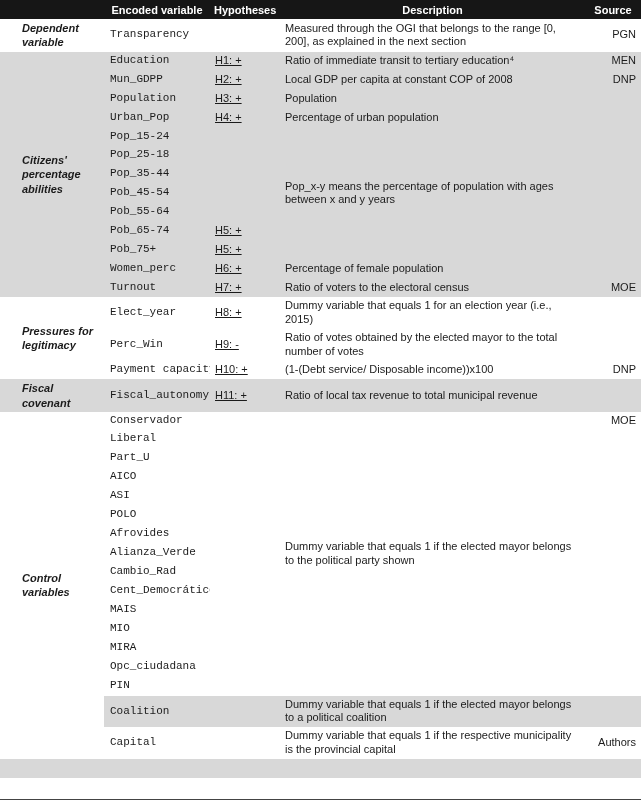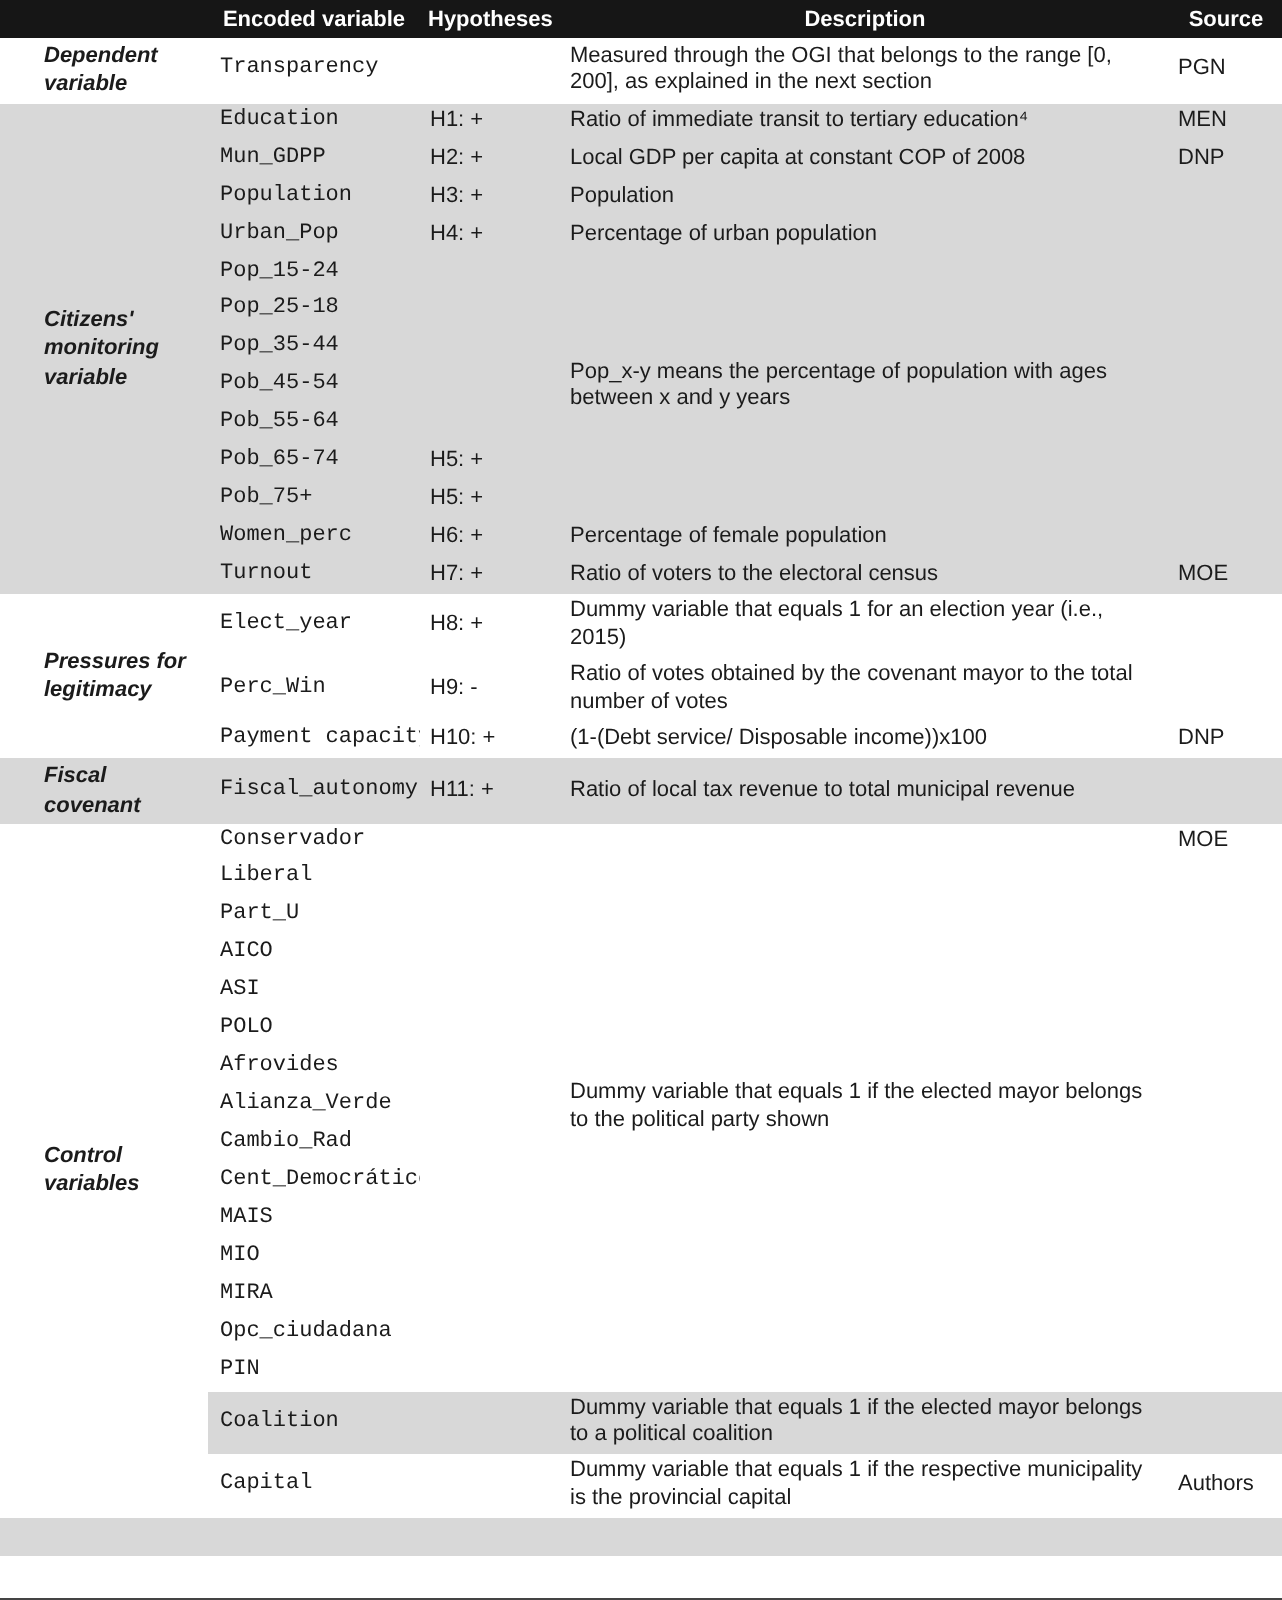--- a/index.html
+++ b/index.html
@@ -44,23 +44,23 @@
   tr.band-white td.body-cell { background: var(--band-white, #ffffff); }
   td.cat-cell {
     font-weight: bold;
     padding-left: 22px;
     line-height: 1.3;
     font-style: italic;
   }
   td.cat-gray  { background: var(--band-gray, #d8d8d8); }
   td.cat-white { background: var(--band-white, #ffffff); }
   td.variable-cell { padding-left: 6px; white-space: nowrap; font-family: Liberation Mono, monospace; }
-  td.hypothesis-cell { white-space: nowrap; }
+  td.hypothesis-cell { white-space: nowrap; text-decoration: underline; }
   td.description-cell { padding-right: 10px; }
-  td.source-cell { padding-left: 4px; }
+  td.source-cell { padding-left: 4px; text-align: right; }
   tr.single-row { height: 19px; }
 </style>
 </head>
 <body>
 
 <div class="page">
   <table>
     <colgroup>
       <col style="width:104px">
       <col style="width:106px">
@@ -79,21 +79,21 @@
     </thead>
     <tbody id="table-body">
         <tr class="band-white">
           <td class="cat-cell cat-white" rowspan="1">Dependent variable</td>
           <td class="variable-cell body-cell">Transparency</td>
           <td class="hypothesis-cell body-cell"></td>
           <td class="description-cell body-cell">Measured through the OGI that belongs to the range [0, 200], as explained in the next section</td>
           <td class="source-cell body-cell">PGN</td>
         </tr>
         <tr class="band-gray single-row">
-          <td class="cat-cell cat-gray" rowspan="13">Citizens' monitoring variable</td>
+          <td class="cat-cell cat-gray" rowspan="13">Citizens' percentage abilities</td>
           <td class="variable-cell body-cell">Education</td>
           <td class="hypothesis-cell body-cell">H1: +</td>
           <td class="description-cell body-cell">Ratio of immediate transit to tertiary education⁴</td>
           <td class="source-cell body-cell">MEN</td>
         </tr>
         <tr class="band-gray single-row">
           <td class="variable-cell body-cell">Mun_GDPP</td>
           <td class="hypothesis-cell body-cell">H2: +</td>
           <td class="description-cell body-cell">Local GDP per capita at constant COP of 2008</td>
           <td class="source-cell body-cell">DNP</td>
@@ -161,21 +161,21 @@
         <tr class="band-white">
           <td class="cat-cell cat-white" rowspan="3">Pressures for legitimacy</td>
           <td class="variable-cell body-cell">Elect_year</td>
           <td class="hypothesis-cell body-cell">H8: +</td>
           <td class="description-cell body-cell">Dummy variable that equals 1 for an election year (i.e., 2015)</td>
           <td class="source-cell body-cell"></td>
         </tr>
         <tr class="band-white">
           <td class="variable-cell body-cell">Perc_Win</td>
           <td class="hypothesis-cell body-cell">H9: -</td>
-          <td class="description-cell body-cell">Ratio of votes obtained by the covenant mayor to the total number of votes</td>
+          <td class="description-cell body-cell">Ratio of votes obtained by the elected mayor to the total number of votes</td>
           <td class="source-cell body-cell"></td>
         </tr>
         <tr class="band-white single-row">
           <td class="variable-cell body-cell">Payment capacity</td>
           <td class="hypothesis-cell body-cell">H10: +</td>
           <td class="description-cell body-cell">(1-(Debt service/ Disposable income))x100</td>
           <td class="source-cell body-cell">DNP</td>
         </tr>
         <tr class="band-gray single-row">
           <td class="cat-cell cat-gray" rowspan="1">Fiscal covenant</td>

